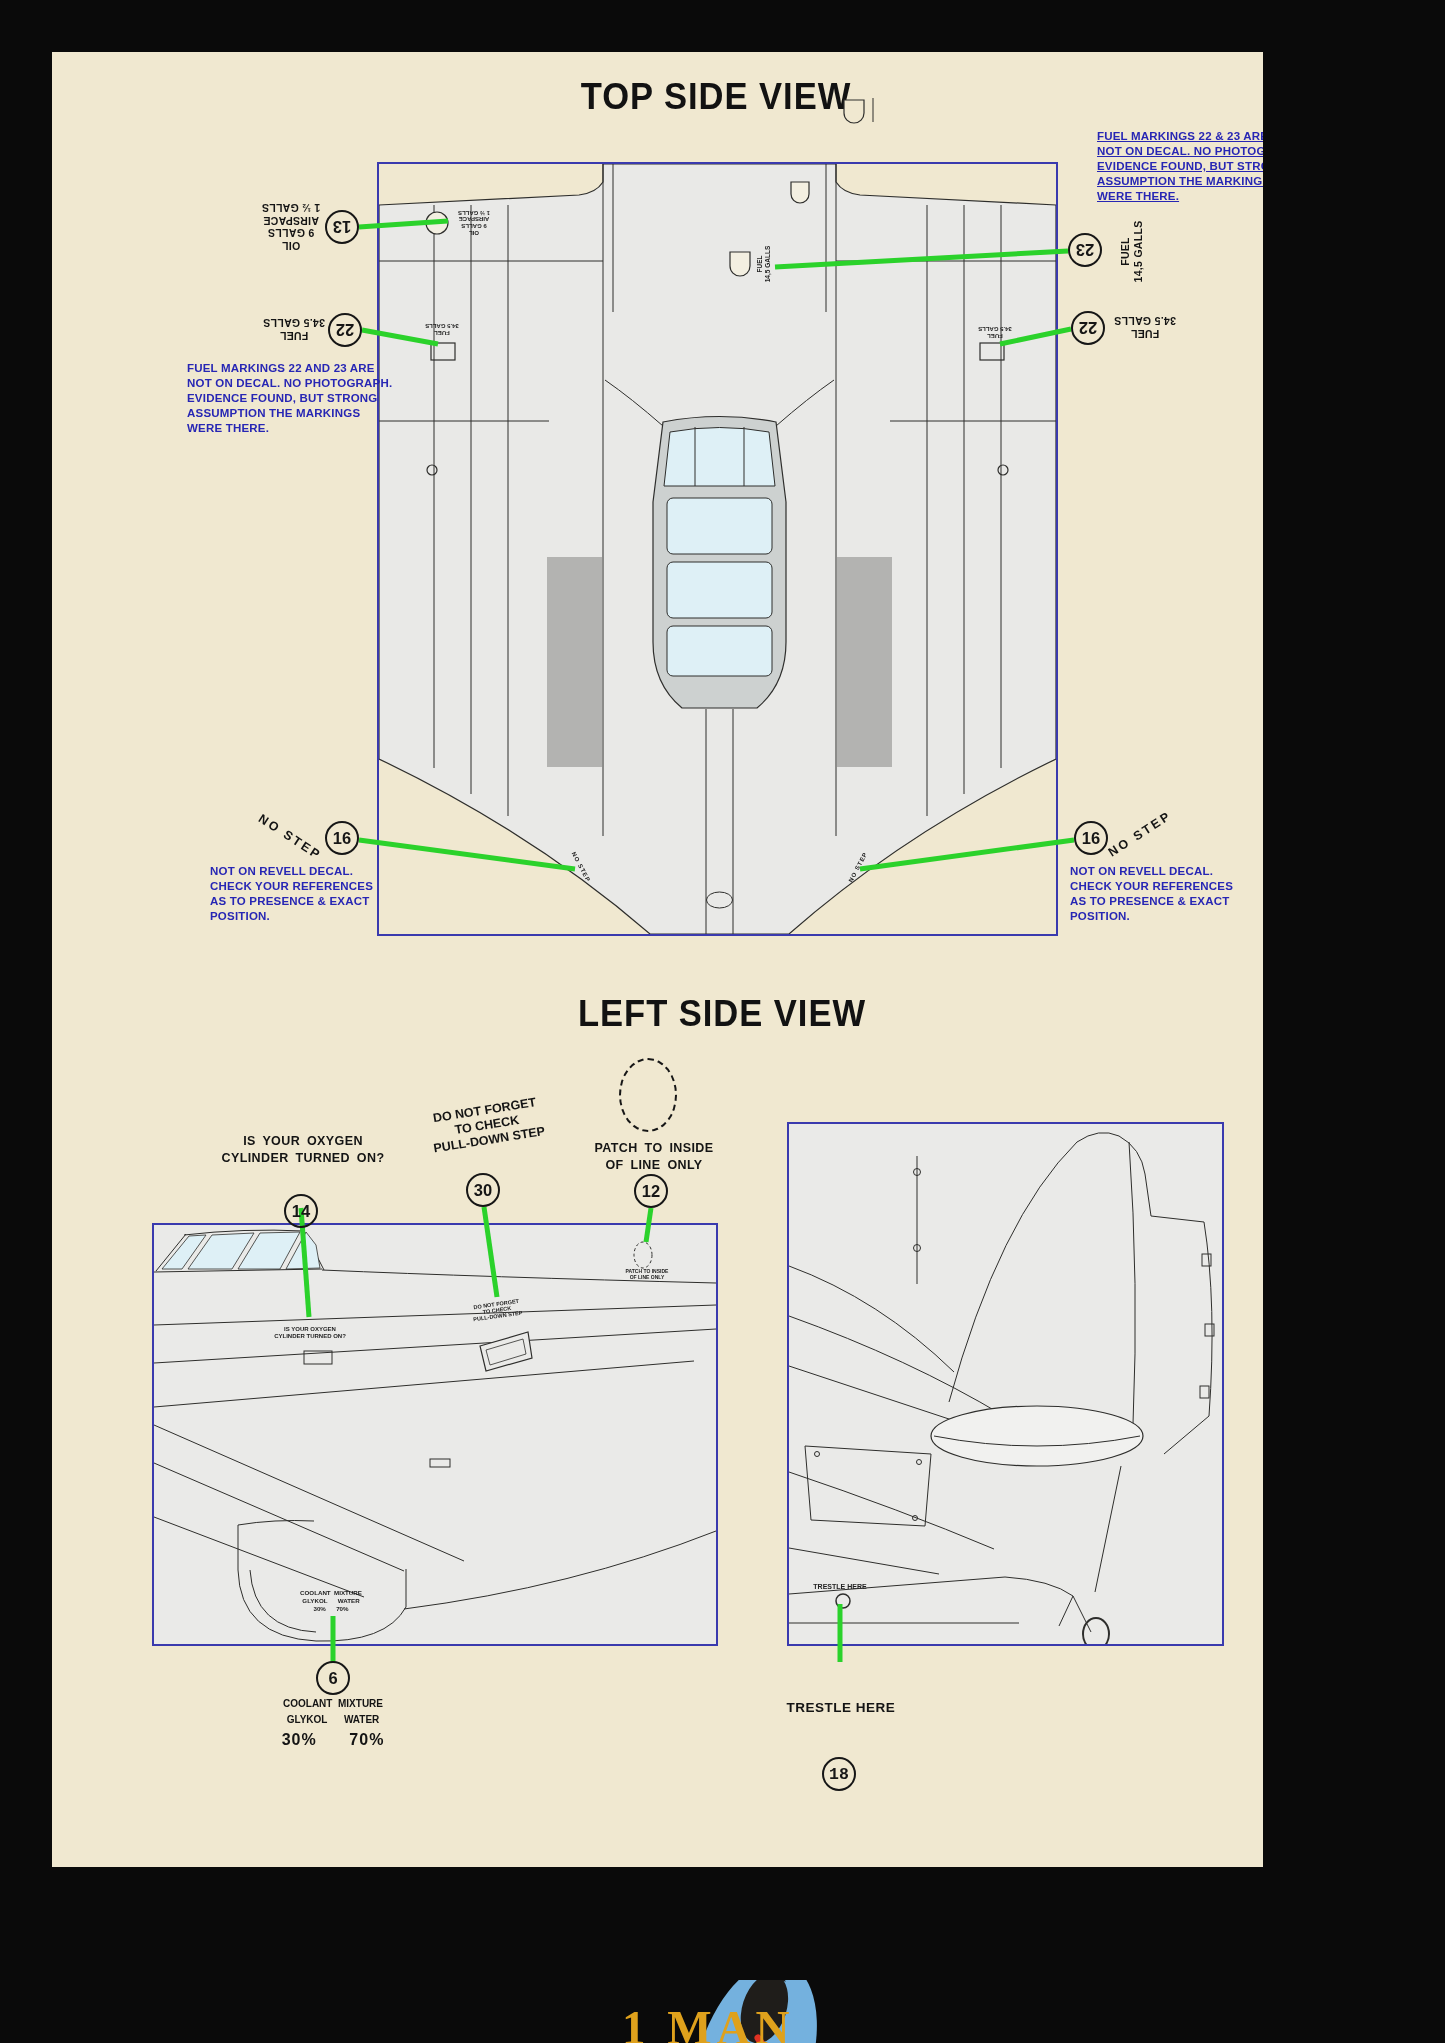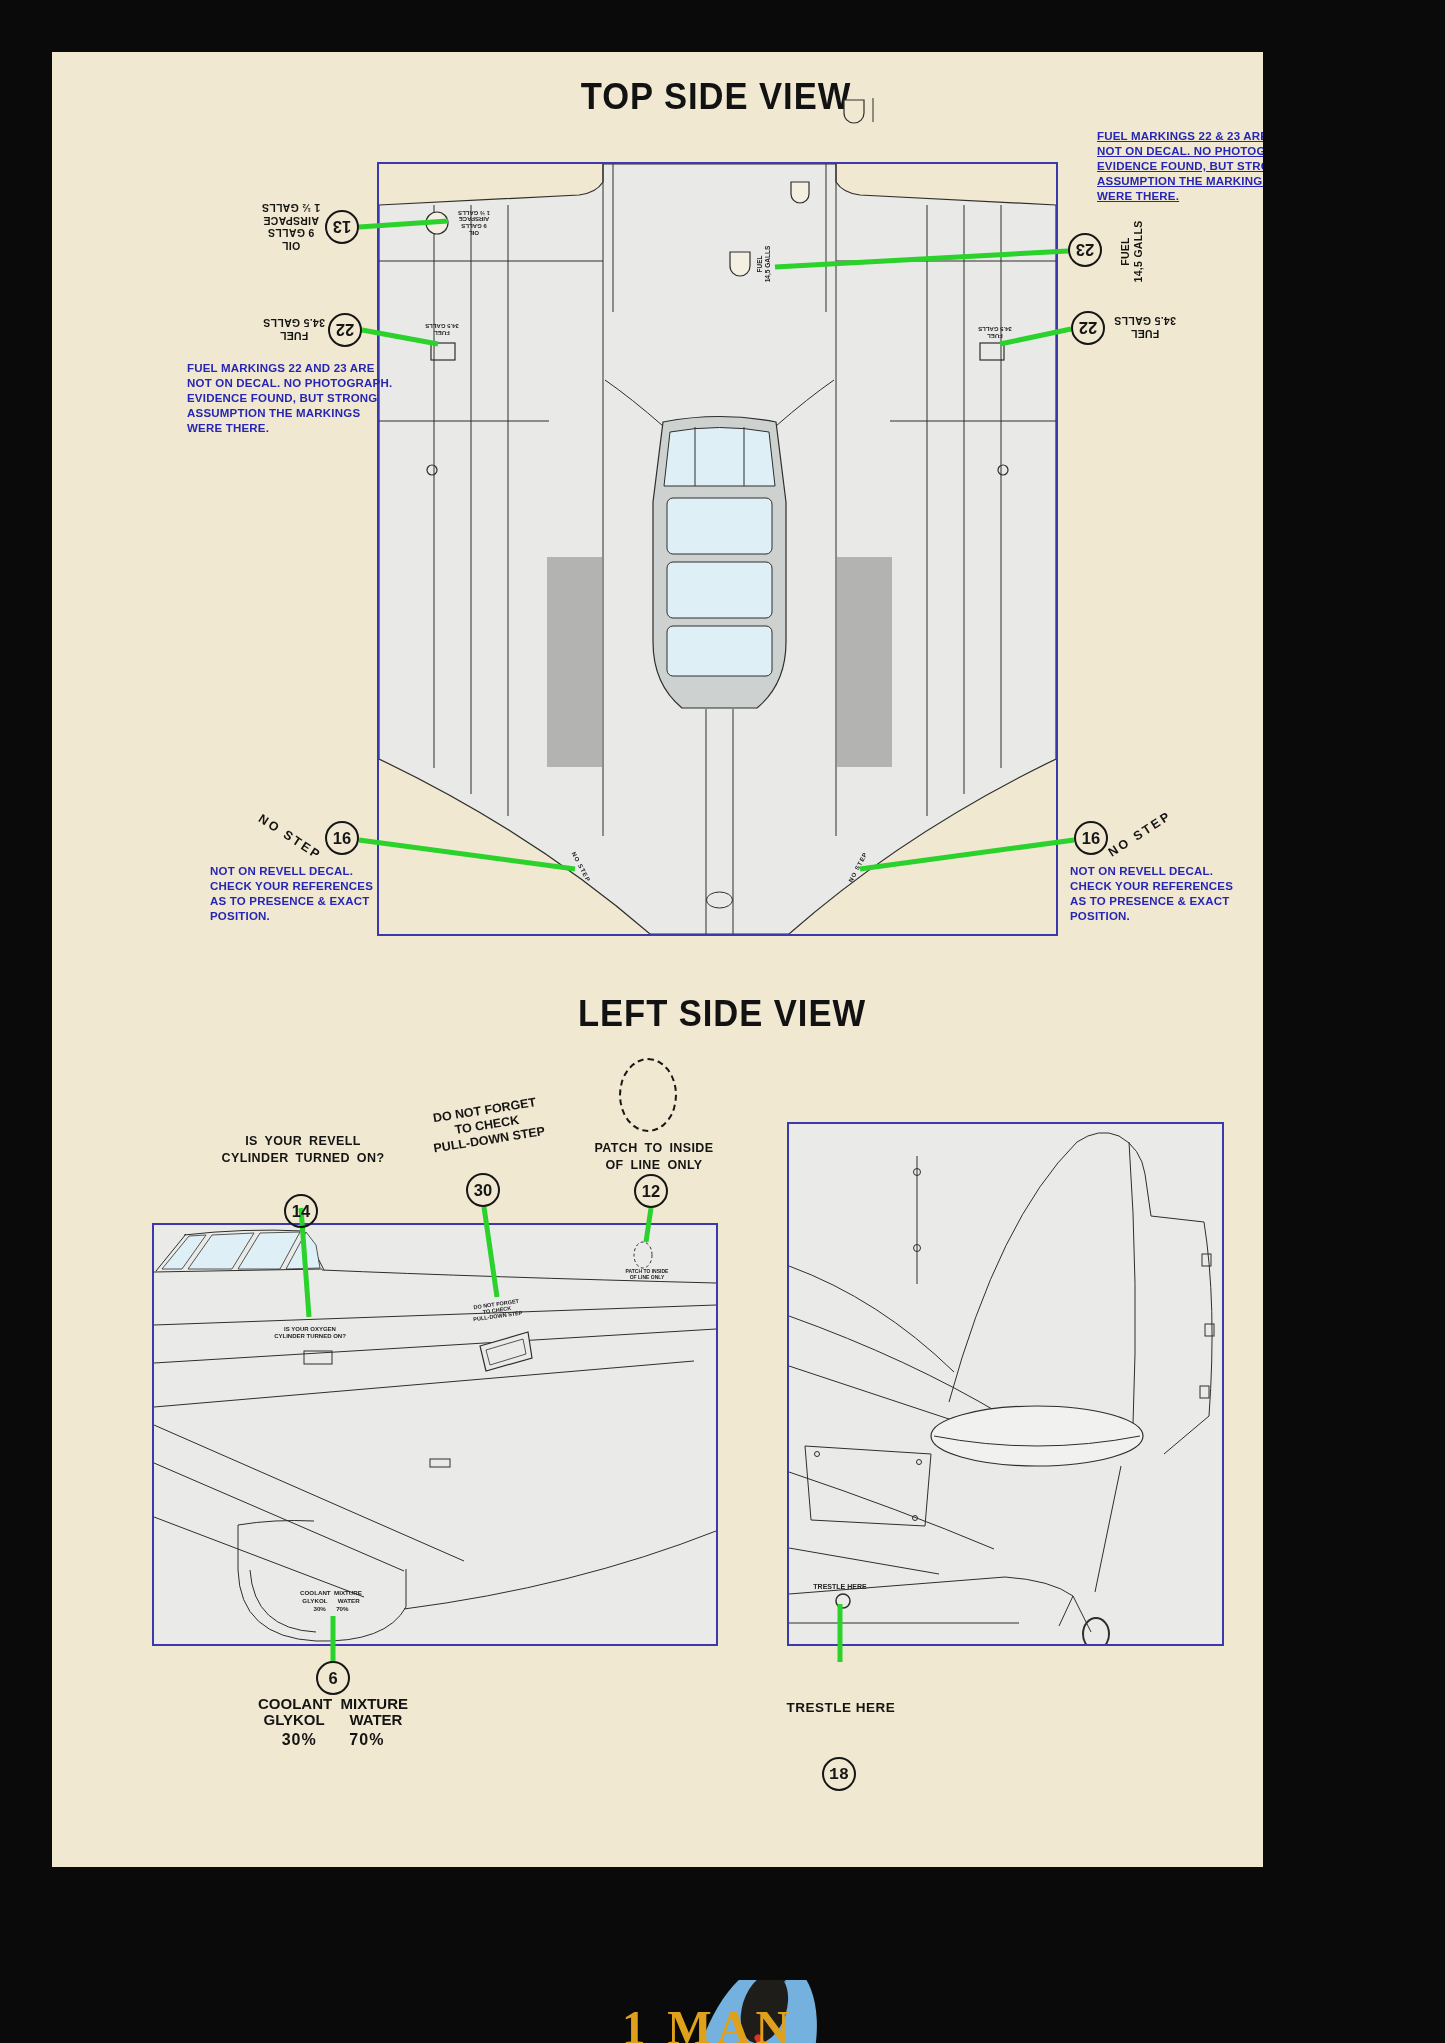--- a/index.html
+++ b/index.html
@@ -220,29 +220,29 @@
 AIRSPACE
 1 ½ GALLS</div>
   <div class="abs lbl lbl-sm flip z10" style="left:234px;top:317px;width:120px;">FUEL
 34.5 GALLS</div>
   <div class="abs lbl lbl-sm z10" style="left:1086px;top:239px;width:90px;transform:rotate(-90deg);">FUEL
 14,5 GALLS</div>
   <div class="abs lbl lbl-sm flip z10" style="left:1085px;top:315px;width:120px;">FUEL
 34.5 GALLS</div>
   <div class="abs nostep z10" style="left:240px;top:830px;width:100px;transform:rotate(33deg);">NO STEP</div>
   <div class="abs nostep z10" style="left:1090px;top:827px;width:100px;transform:rotate(-33deg);">NO STEP</div>
-  <div class="abs lbl lbl-md z10" style="left:193px;top:1133px;width:220px;">IS YOUR REVELL
+  <div class="abs lbl lbl-md z10" style="left:193px;top:1133px;width:220px;">IS YOUR OXYGEN
 CYLINDER TURNED ON?</div>
   <div class="abs lbl z10" style="left:407px;top:1103px;width:160px;font-size:12.5px;line-height:15px;transform:rotate(-9deg);">DO NOT FORGET
 TO CHECK
 PULL-DOWN STEP</div>
   <div class="abs lbl lbl-md z10" style="left:564px;top:1140px;width:180px;">PATCH TO INSIDE
 OF LINE ONLY</div>
   <div class="abs dashellipse z10" style="left:619px;top:1058px;width:58px;height:74px;"></div>
-  <div class="abs lbl prex z10" style="left:253px;top:1696px;width:160px;font-size:15px;line-height:16px;">COOLANT  MIXTURE
+  <div class="abs lbl prex z10" style="left:253px;top:1696px;width:160px;font-size:10px;line-height:16px;">COOLANT  MIXTURE
 GLYKOL      WATER</div>
   <div class="abs lbl prex z10" style="left:253px;top:1731px;width:160px;font-size:16px;letter-spacing:1px;">30%      70%</div>
   <div class="abs lbl z10" style="left:761px;top:1700px;width:160px;font-size:13.5px;letter-spacing:0.5px;">TRESTLE HERE</div>
 
   <div class="abs stencil flip z10" style="left:444px;top:209px;width:60px;font-size:6px;line-height:6.8px;">OIL
 9 GALLS
 AIRSPACE
 1 ½ GALLS</div>
   <div class="abs stencil flip z10" style="left:412px;top:322px;width:60px;font-size:6px;line-height:6.8px;">FUEL
 34.5 GALLS</div>

